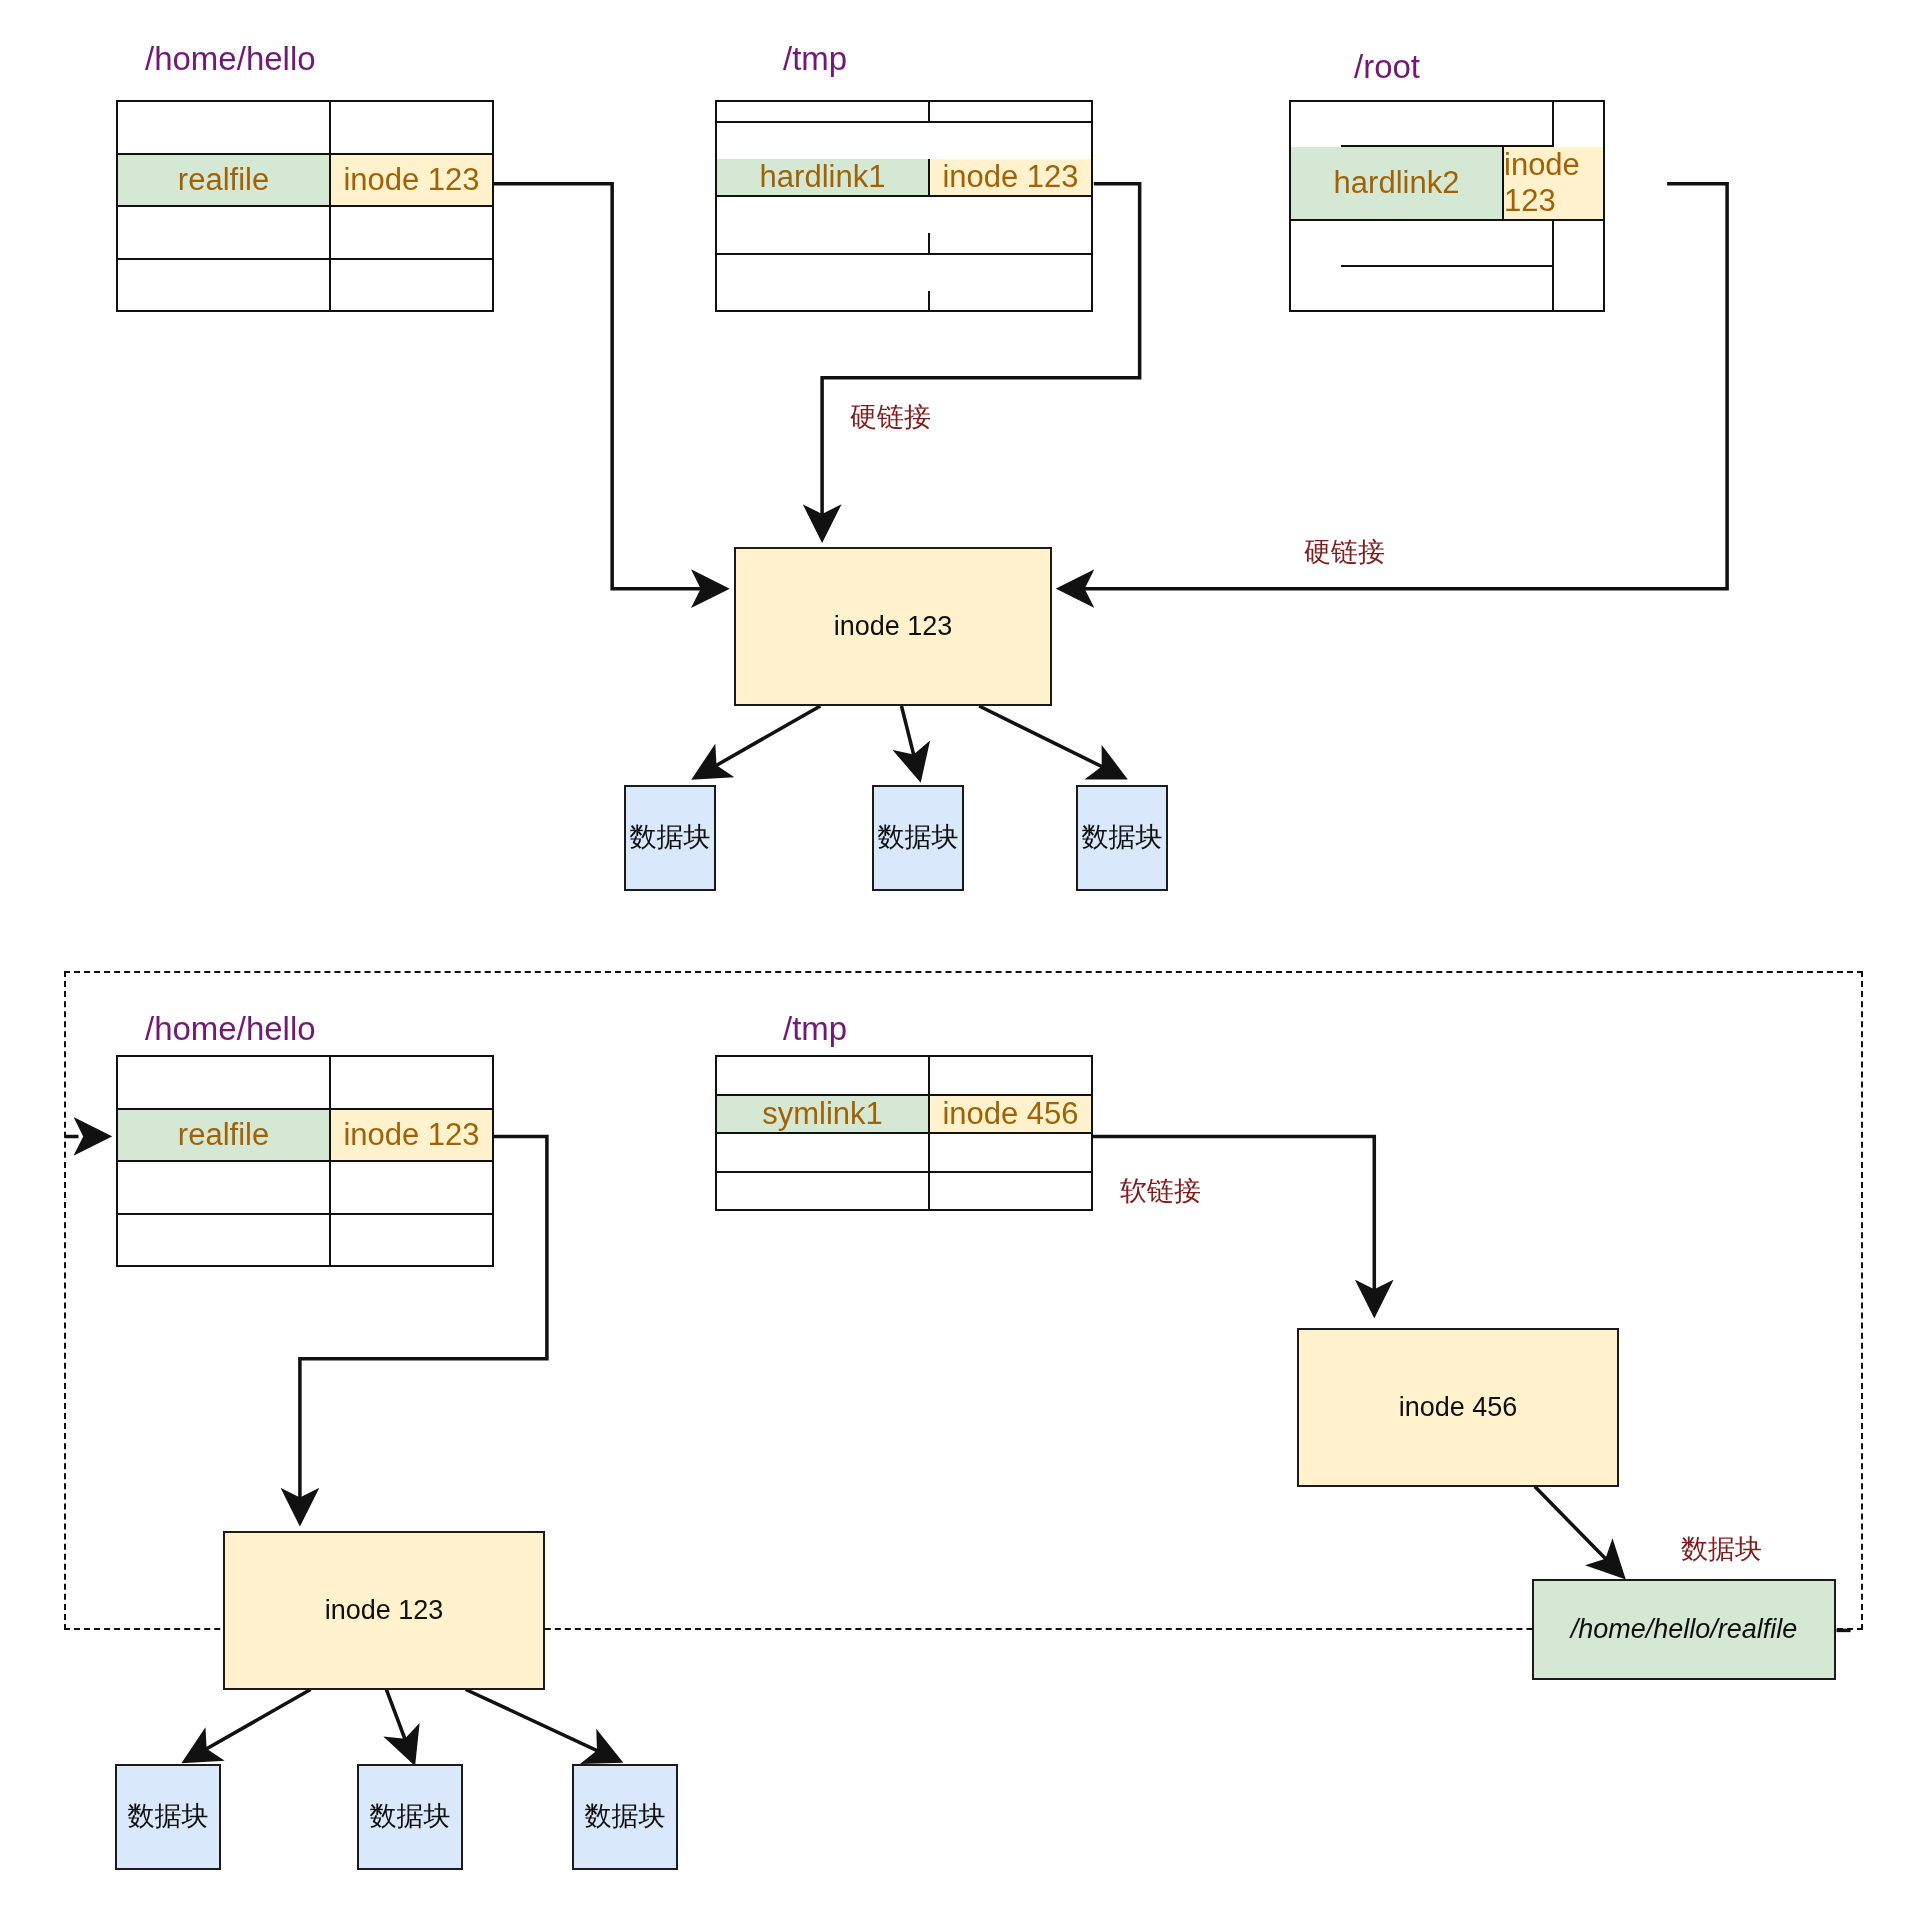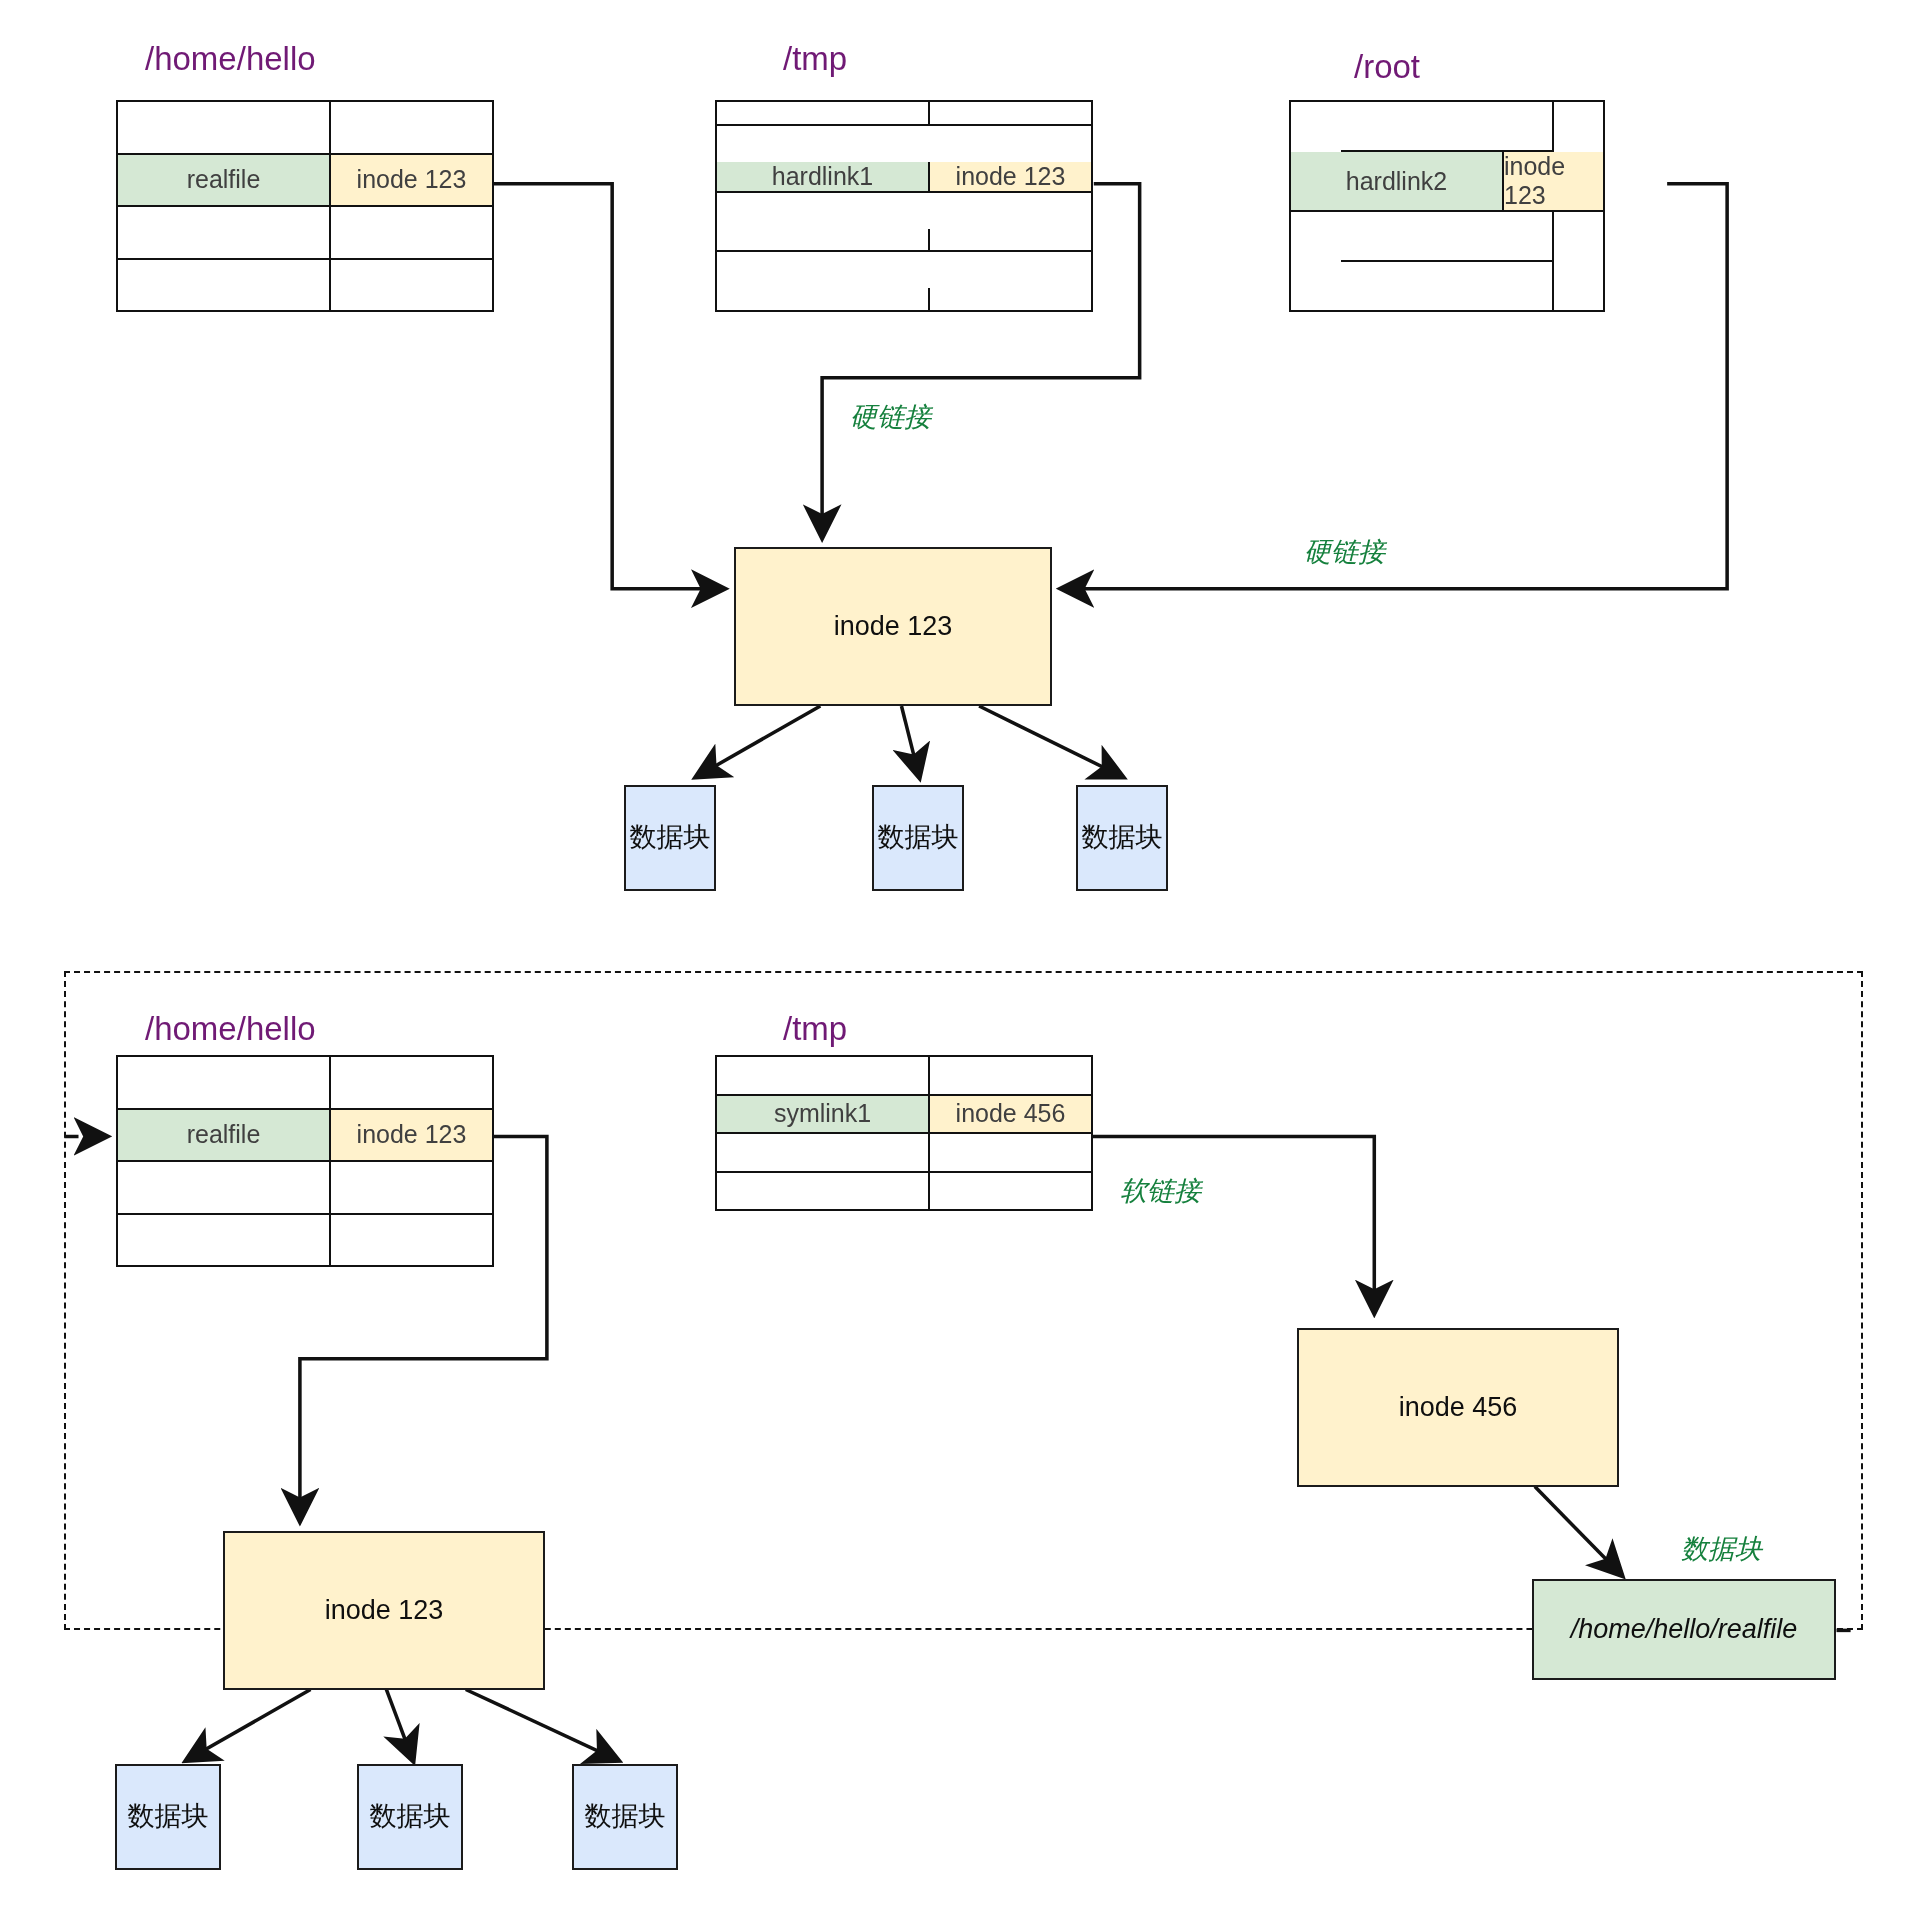--- a/index.html
+++ b/index.html
@@ -50,43 +50,42 @@
     flex: 1 1 0;
     box-sizing: border-box;
     border-bottom: 2.6px solid #111111;
   }
   .dir-row:last-child { border-bottom: none; }
   .dir-cell {
     box-sizing: border-box;
     display: flex;
     align-items: center;
     justify-content: center;
-    font-size: 25px;
-    color: #404040;
+    font-size: 31px;
+    color: #a16207;
     background: #ffffff;
   }
   .dir-cell.name { flex: 0 0 213px; border-right: 2.6px solid #111111; }
   .dir-cell.ino  { flex: 1 1 auto; }
   .dir-row.filled .dir-cell.name { background: #d5e8d4; }
   .dir-row.filled .dir-cell.ino  { background: #fff2cc; }
   .dir-title {
     position: absolute;
     font-size: 33px;
     color: #701a75;
     white-space: nowrap;
   }
   .inode-box { background: #fff2cc; }
   .data-box  { background: #dae8fc; font-size: 27px; }
   .path-box  { background: #d5e8d4; }
   .edge-label {
     position: absolute;
     font-size: 27px;
-    color: #15803d;
+    color: #7f1d1d;
     white-space: nowrap;
-    font-style: italic;
   }
   .dashed-region {
     position: absolute;
     box-sizing: border-box;
     border: 2.6px dashed #111111;
     background: transparent;
   }
 </style>
 </head>
 <body>

